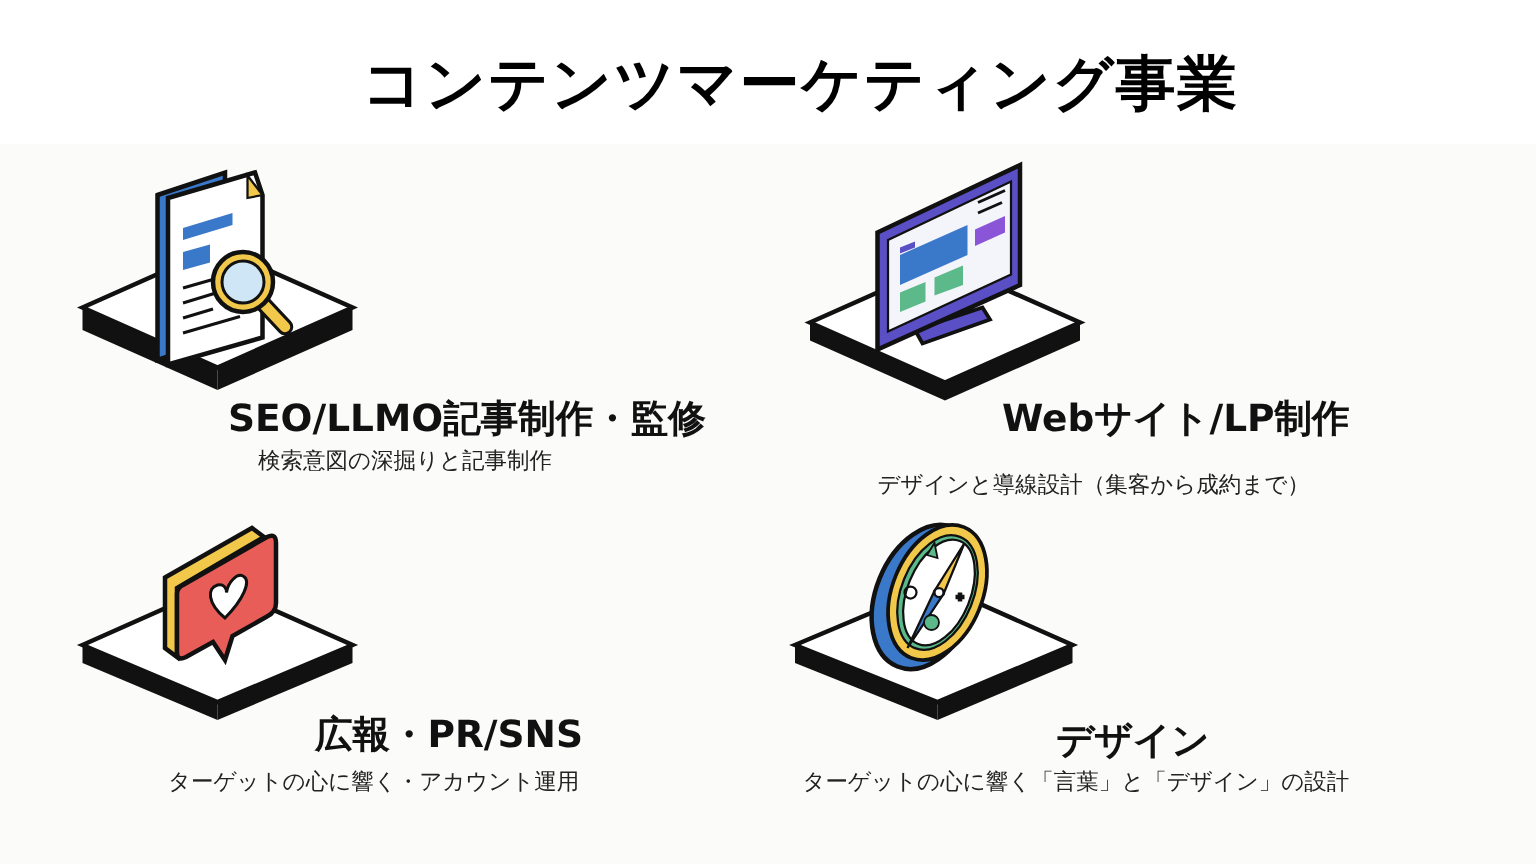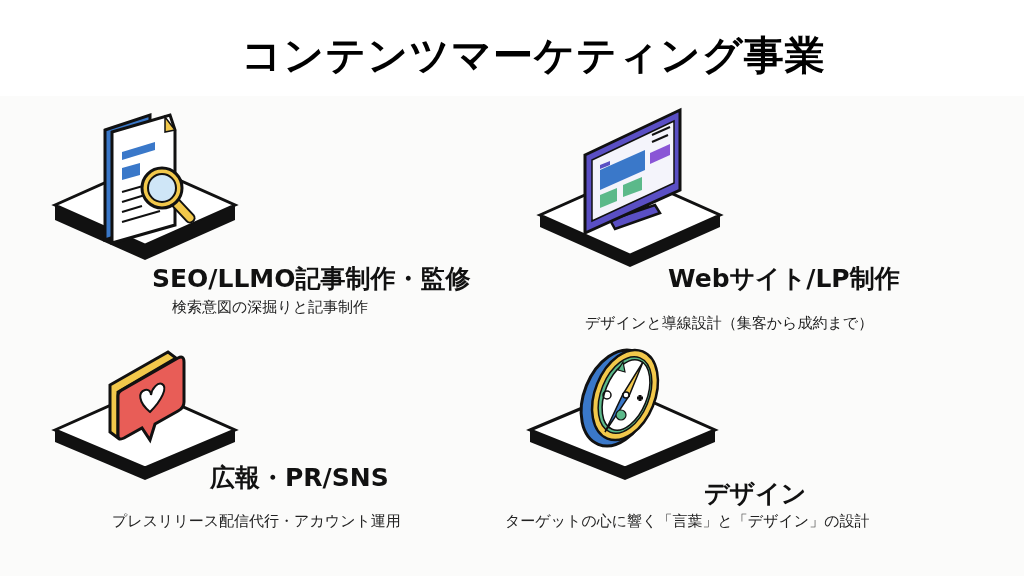--- a/index.html
+++ b/index.html
@@ -85,22 +85,22 @@
     <polygon points="5,90 95,50 185,90 95,128" fill="#fff" stroke="#111" stroke-width="3"></polygon>
     <polygon points="5,90 95,128 95,140 5,102" fill="#111"></polygon>
     <polygon points="95,128 185,90 185,102 95,140" fill="#111"></polygon>
 
     <polygon points="60,45 118,12 126,18 68,52 68,98 60,92" fill="#f2c84b" stroke="#111" stroke-width="3"></polygon>
 
     <path d="M72,50 L128,18 Q134,15 134,22 L134,62 Q134,68 128,71 L105,84 L100,100 L92,88 L74,98 Q68,101 68,95 L68,56 Q68,52 72,50 Z" fill="#e85d57" stroke="#111" stroke-width="3"></path>
 
     <path d="M100,72 C88,62 88,52 95,50 C99,49 101,52 101,55 C102,48 108,42 112,44 C118,47 112,60 100,72 Z" fill="#fff" stroke="#111" stroke-width="2"></path>
   </svg>
-  <div class="card-title" style="left:210px;top:461px">広報・PR/SNS</div>
-  <div class="card-desc" style="left:112px;top:512px">プレスリリース配信代行・アカウント運用</div>
+  <div class="card-title" style="left:210px;top:473px">広報・PR/SNS</div>
+  <div class="card-desc" style="left:112px;top:512px">ターゲットの心に響く・アカウント運用</div>
 </div>
 
 <div class="card">
   <svg class="illus" style="left:525px;top:340px" width="200" height="140" viewBox="0 0 200 140">
 
     <polygon points="5,90 100,50 190,90 100,128" fill="#fff" stroke="#111" stroke-width="3"></polygon>
     <polygon points="5,90 100,128 100,140 5,102" fill="#111"></polygon>
     <polygon points="100,128 190,90 190,102 100,140" fill="#111"></polygon>
 
     <ellipse cx="92" cy="58" rx="33" ry="50" transform="rotate(22 92 58)" fill="#3a78c9" stroke="#111" stroke-width="3"></ellipse>
@@ -110,14 +110,14 @@
 
     <polygon points="118,22 104,56 98,54" fill="#f2c84b" stroke="#111" stroke-width="1.5"></polygon>
     <polygon points="80,92 98,54 104,56" fill="#3a78c9" stroke="#111" stroke-width="1.5"></polygon>
     <circle cx="101" cy="55" r="3" fill="#fff" stroke="#111" stroke-width="1.5"></circle>
     <circle cx="96" cy="75" r="5" fill="#5bb98a" stroke="#111" stroke-width="1.2"></circle>
     <polygon points="93,30 98,22 100,32" fill="#5bb98a" stroke="#111" stroke-width="1.2"></polygon>
     <circle cx="82" cy="55" r="4" fill="none" stroke="#111" stroke-width="1.5"></circle>
     <path d="M112,58 l6,0 M115,55 l0,6" stroke="#111" stroke-width="3"></path>
   </svg>
   <div class="card-title" style="left:704px;top:477px">デザイン</div>
-  <div class="card-desc" style="left:505px;top:512px">ターゲットの心に響く「言葉」と「デザイン」の設計</div>
+  <div class="card-desc" style="left:535px;top:512px">ターゲットの心に響く「言葉」と「デザイン」の設計</div>
 </div>
 
 </body></html>

